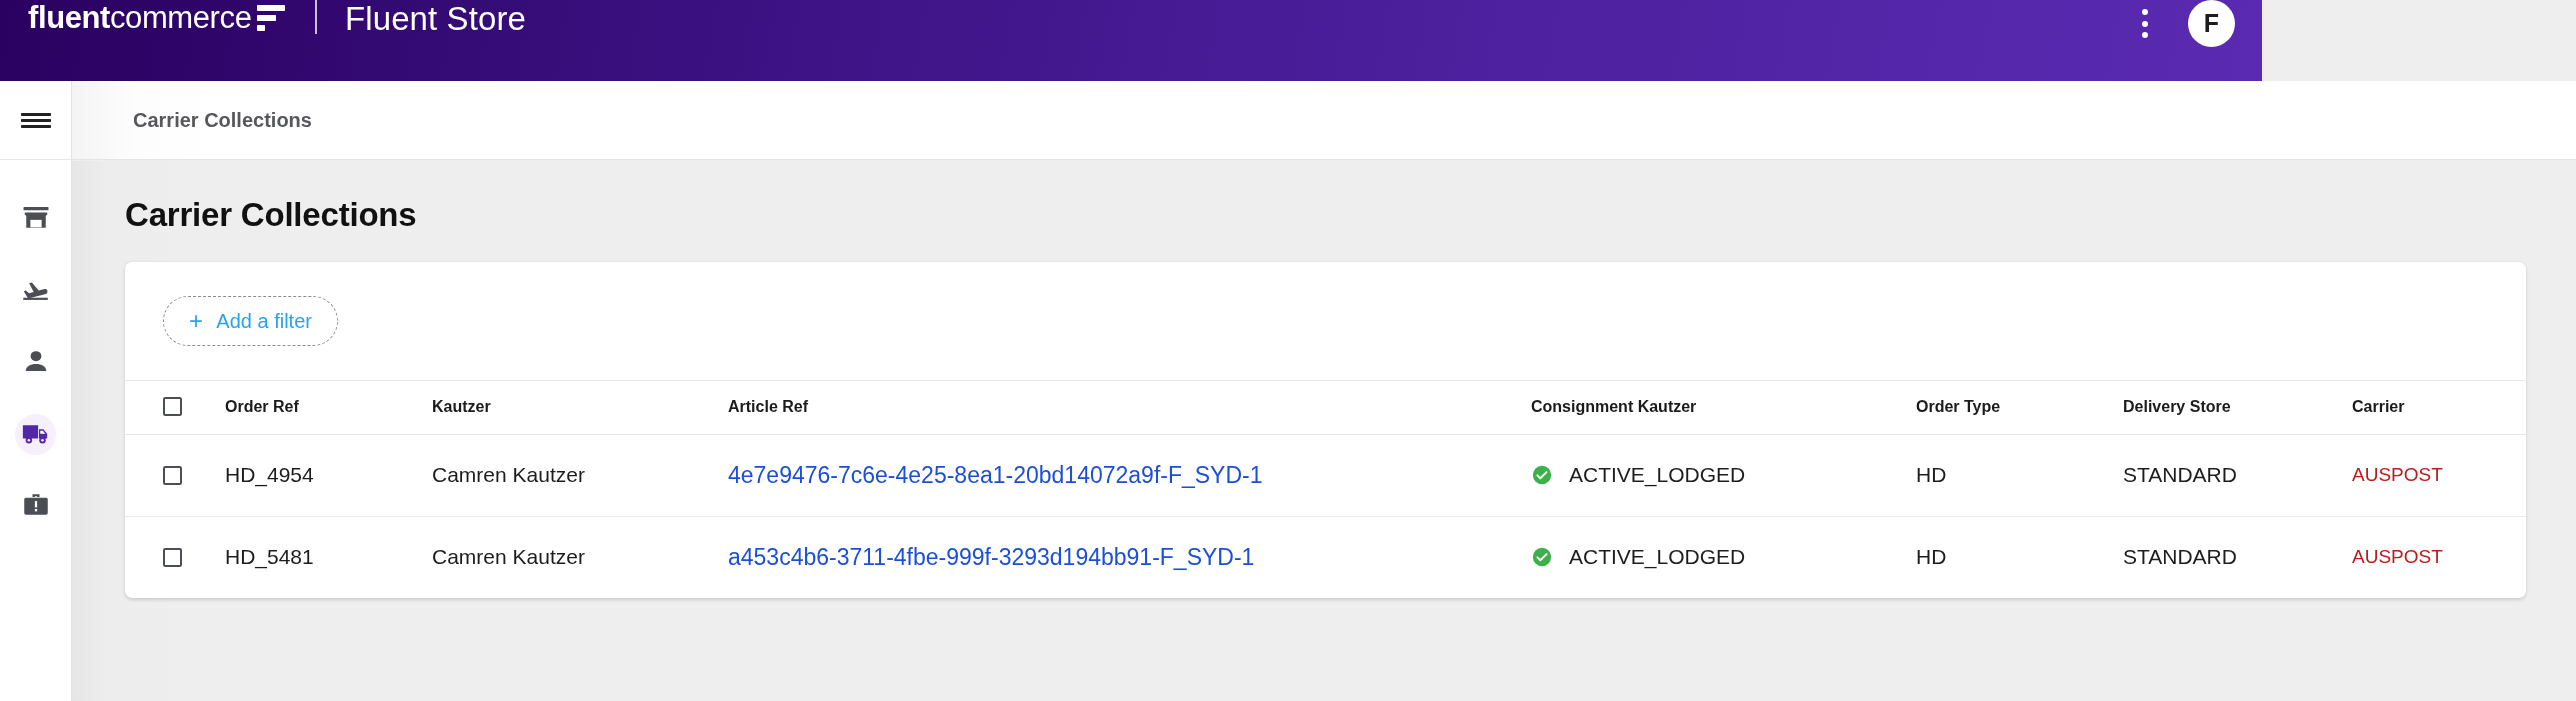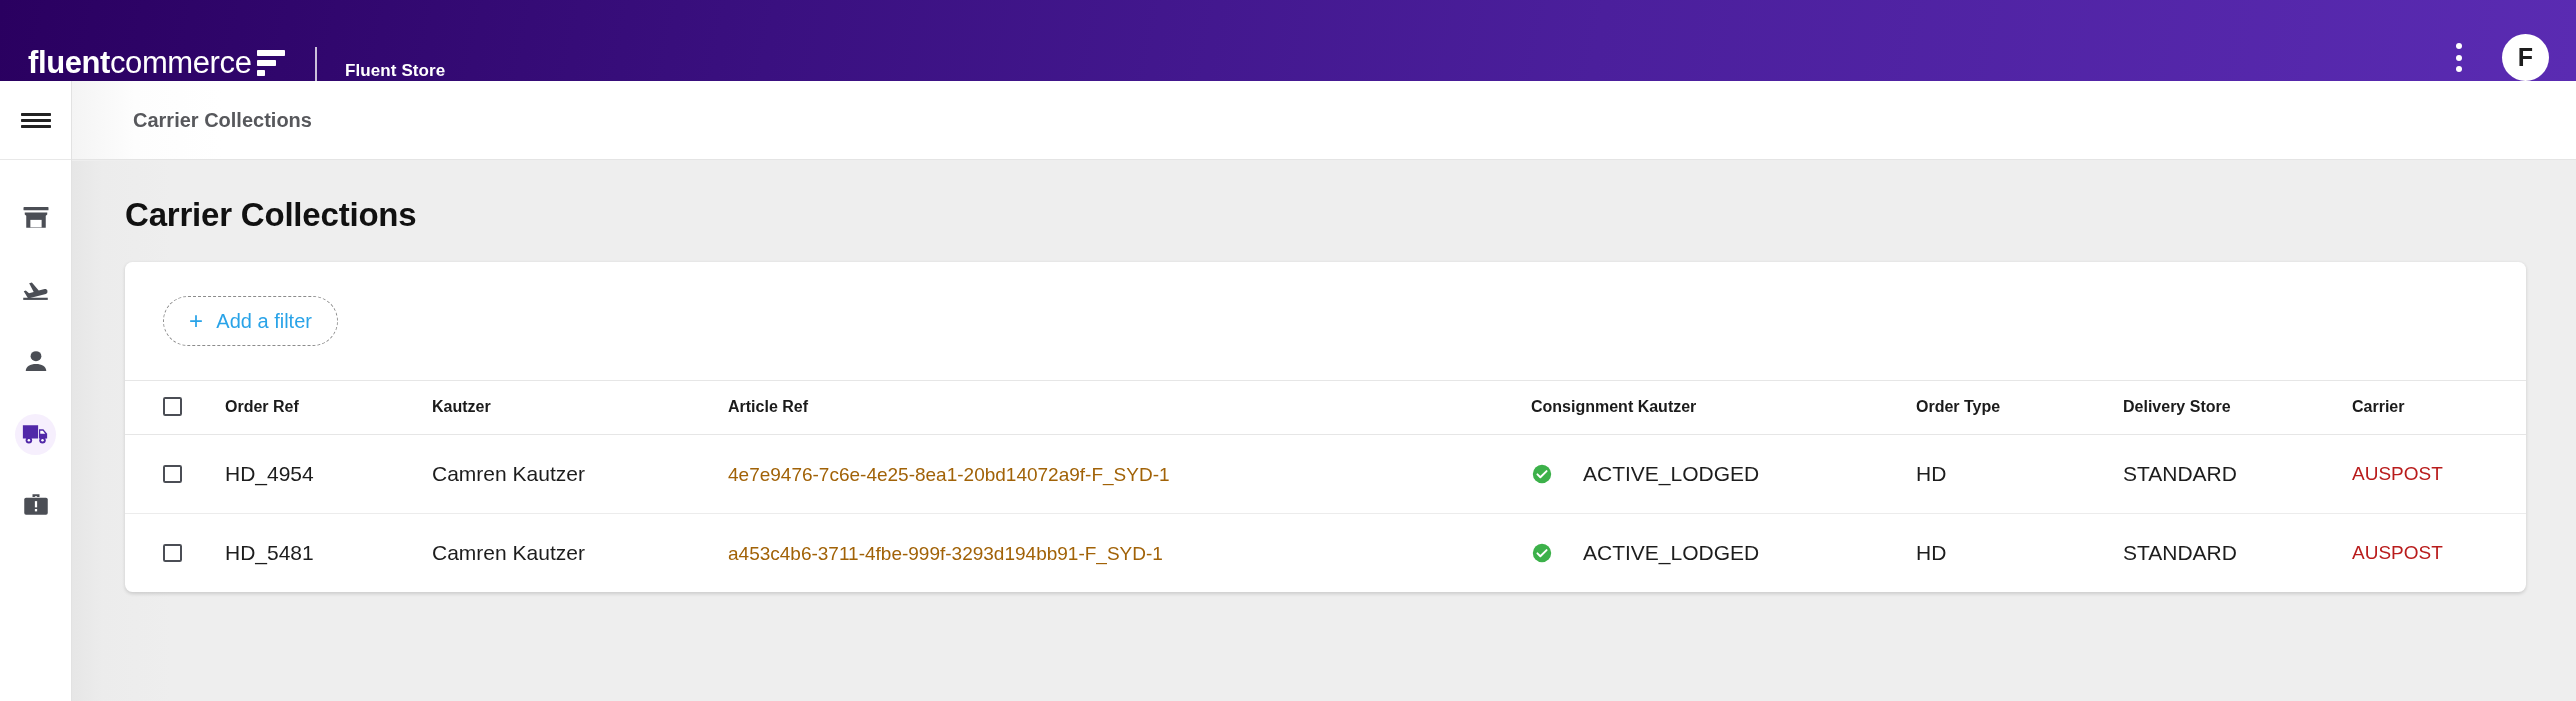--- a/index.html
+++ b/index.html
@@ -6,42 +6,42 @@
   html, body {
     width: 2576px; height: 701px;
     background: #eeeeee;
     font-family: "Liberation Sans", sans-serif;
     overflow: hidden;
   }
 
   
   .topbar {
     position: absolute; top: 0; left: 0;
-    width: 2576px; height: 81px;
+    width: 2262px; height: 81px;
     background: linear-gradient(100deg, #2a0060 0%, #3a1080 30%, #4b1f9c 62%, #5a2bb2 100%);
-    display: flex; align-items: flex-end;
+    display: flex; align-items: flex-start;
   }
   .logo-wrap { margin-left: 28px; display: flex; align-items: center; }
   .logo-text {
     color: #ffffff; font-size: 31px; letter-spacing: -0.4px;
     font-family: "Liberation Sans Narrow", "Liberation Sans", sans-serif;
     white-space: nowrap;
   }
   .logo-text b { font-weight: 700; }
   .logo-text span.light { font-weight: 400; }
   .logo-mark { display: inline-flex; flex-direction: column; gap: 3.7px; margin-left: 6px; justify-content: center; }
   .logo-mark i { display: block; background: #fff; border-radius: 0.7px; }
   .logo-mark i.l1 { width: 28px; height: 6px; }
   .logo-mark i.l2 { width: 19px; height: 6px; }
   .logo-mark i.l3 { width: 7.4px; height: 6px; }
   .topbar-div {
     width: 1.5px; height: 34px; background: rgba(255,255,255,.75);
     margin-left: 30px; margin-right: 28px;
   }
-  .store-name { color: #fff; font-size: 17px; font-weight: 700; letter-spacing: 0.1px; margin-top: 36px; }
+  .store-name { color: #fff; font-size: 33px; font-weight: 400; letter-spacing: 0.1px; }
   .topbar-right {
     margin-left: auto; display: flex; align-items: center;
     margin-right: 27px; gap: 33px;
   }
   .kebab { display: flex; flex-direction: column; gap: 5.2px; padding: 6px 7.4px; cursor: pointer; }
   .kebab i { width: 6px; height: 6px; border-radius: 50%; background: #fff; display: block; }
   .avatar {
     width: 47px; height: 47px; border-radius: 50%; background: #fff;
     display: flex; align-items: center; justify-content: center;
     color: #1d1d1d; font-size: 25px; font-weight: 600; cursor: pointer;
@@ -124,22 +124,22 @@
   .col-cust  { width: 296px; }
   .col-article { width: 803px; }
   .col-status { width: 385px; }
   .col-otype { width: 207px; }
   .col-dtype { width: 229px; }
   .col-carrier { width: auto; }
   .chk {
     width: 18.5px; height: 18.5px; border: 2.2px solid #4b4e55; border-radius: 2.2px;
     background: #fff; display: block; cursor: pointer;
   }
-  .link { color: #a16207; text-decoration: none; cursor: pointer; font-size: 19px; }
-  .status-cell { display: flex; align-items: center; gap: 30px; }
+  .link { color: #1d4ed8; text-decoration: none; cursor: pointer; font-size: 23px; }
+  .status-cell { display: flex; align-items: center; gap: 16px; }
   .status-txt { font-size: 21px; color: #1d1d1d; }
   .carrier-txt { font-size: 19px; color: #b91c1c; }
 </style>
 </head>
 <body>
 
 <div class="topbar">
   <div class="logo-wrap">
     <div class="logo-text">
       <b>fluent</b><span class="light">commerce</span>

